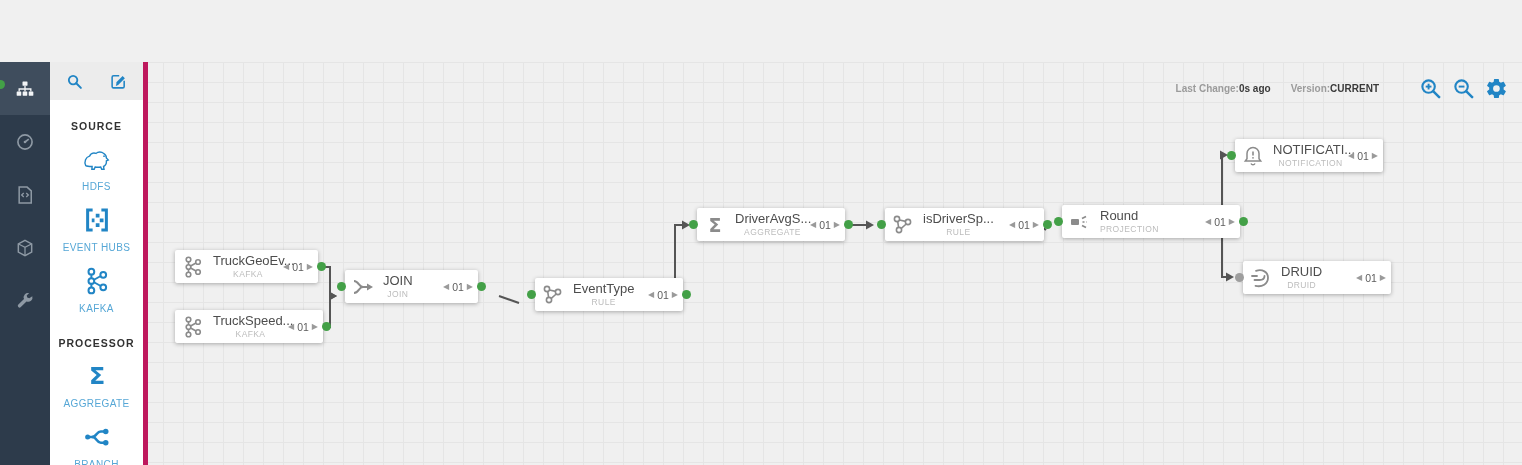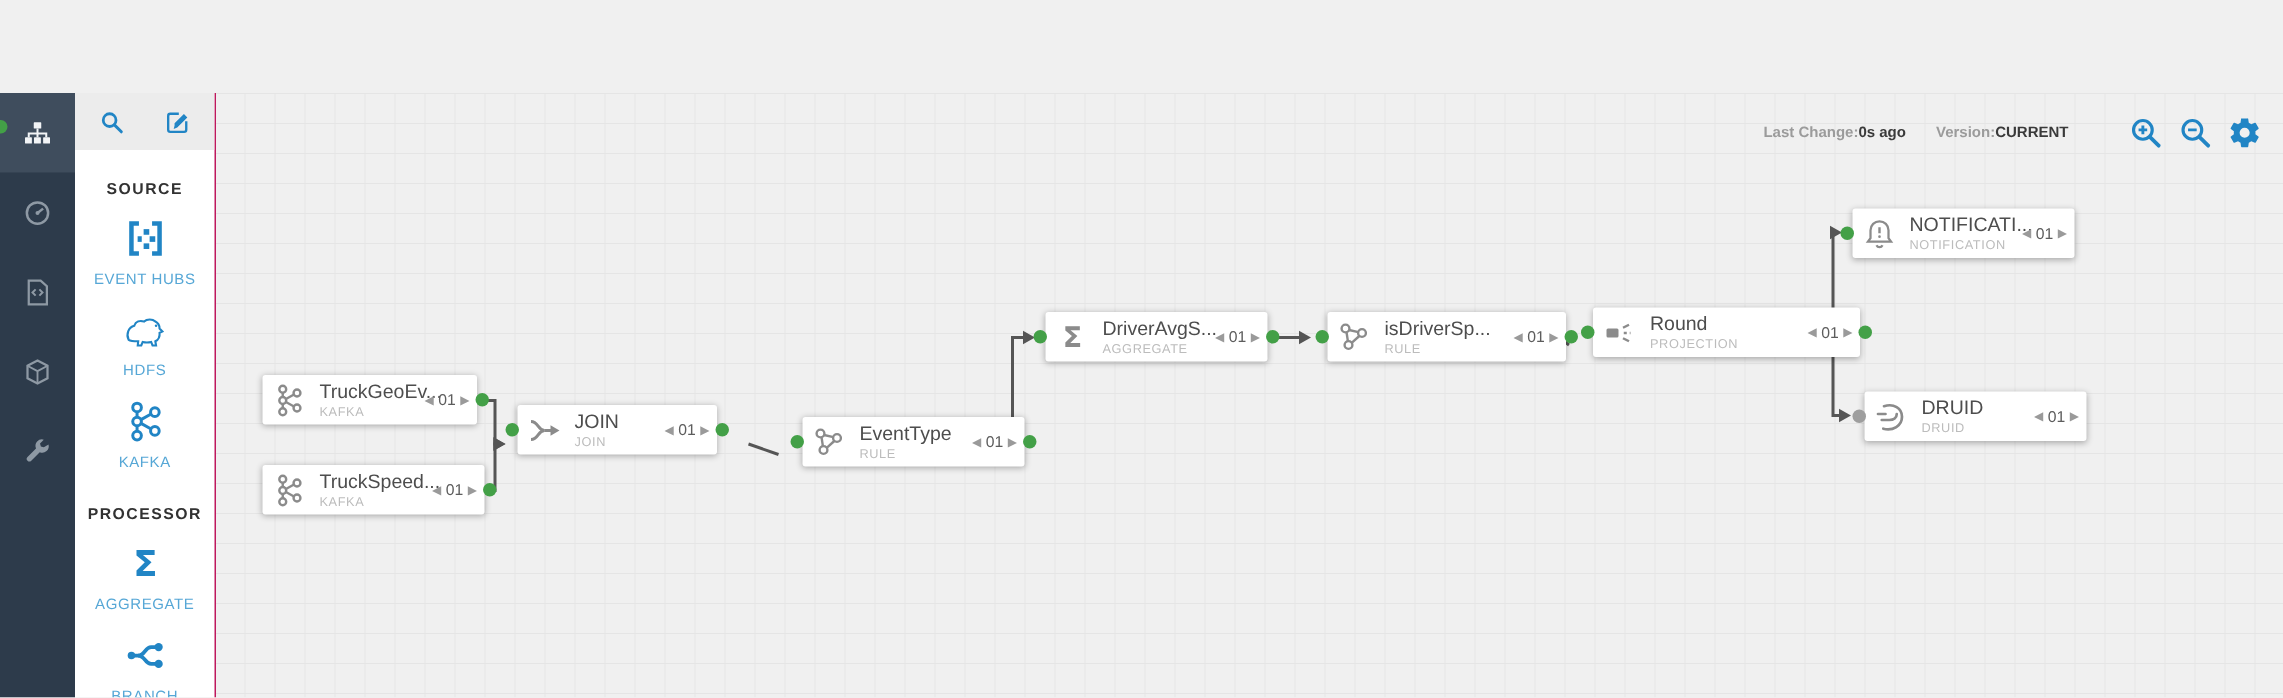--- a/index.html
+++ b/index.html
@@ -21,21 +21,21 @@
   .side-nav{position:absolute;top:62px;left:0;bottom:0;width:50px;background:#2d3b4b;z-index:25;}
   .nav-item{position:relative;height:53px;display:flex;align-items:center;justify-content:center;cursor:pointer;}
   .nav-item .icon{width:20px;height:20px;color:#8e99a4;}
   .nav-item.active{background:#3f4d5d;}
   .nav-item.active .icon{color:#f2f4f6;}
   .nav-badge{position:absolute;left:-4px;top:50%;margin-top:-9px;width:9px;height:9px;border-radius:50%;
     background:#43a047;}
 
   
   .palette{position:absolute;top:62px;left:50px;bottom:0;width:93px;background:#fff;
-    border-right:1px solid #be185d;z-index:20;overflow:hidden;}
+    border-right:5px solid #be185d;z-index:20;overflow:hidden;}
   .palette-toolbar{height:38px;background:#ececec;display:flex;align-items:center;
     justify-content:space-between;padding:0 16px;}
   .palette-toolbar .icon{width:17px;height:17px;color:#2185c5;cursor:pointer;}
   .palette-body{text-align:center;padding-top:10px;}
   .palette-section-title{font-size:10.5px;font-weight:bold;color:#323232;letter-spacing:1px;
     padding:10px 0 12px 0;}
   .palette-item{margin-bottom:13px;cursor:grab;}
   .palette-item .icon{width:30px;height:30px;margin:0 auto;color:#2185c5;display:block;}
   .palette-label{font-size:10px;color:#56a7d6;letter-spacing:.4px;margin-top:7px;}
   .icon svg{width:100%;height:100%;display:block;}
@@ -54,21 +54,21 @@
   .tb-gap{width:20px;}
   .tb-icons{display:flex;align-items:center;margin-left:30px;}
   .tb-icons .icon{width:23px;height:23px;color:#2185c5;margin-left:10px;cursor:pointer;}
 
   
   .node{position:absolute;height:33px;background:#fff;border-radius:2px;
     box-shadow:0 1px 4px rgba(0,0,0,.30);display:flex;align-items:center;cursor:move;}
   .node-icon{width:24px;height:24px;margin-left:6px;color:#8b8b8b;flex:none;}
   .node-text{margin-left:8px;min-width:0;}
   .node-title{font-size:13px;color:#4d4d4d;white-space:nowrap;line-height:1.1;}
-  .node-sub{font-size:8.5px;color:#bcbcbc;letter-spacing:.4px;line-height:1.2;}
+  .node-sub{font-size:8.5px;color:#bcbcbc;letter-spacing:.4px;line-height:1.2;text-align:center;}
   .node-parallel{margin-left:auto;margin-right:5px;display:flex;align-items:center;flex:none;}
   .node-parallel .tri{font-size:8px;color:#9a9a9a;cursor:pointer;line-height:1;}
   .node-parallel .pcount{font-size:10.5px;color:#5d5d5d;margin:0 3px;}
   .dot{position:absolute;width:9px;height:9px;border-radius:50%;top:50%;margin-top:-4.5px;cursor:crosshair;}
   .dot.in{left:-8px;}
   .dot.out{right:-8px;}
 </style>
 </head>
 <body>
 
@@ -142,44 +142,44 @@
           <svg viewBox="0 0 24 24">
             <path d="M20 11v8a2 2 0 0 1-2 2H5a2 2 0 0 1-2-2V6a2 2 0 0 1 2-2h8" fill="none" stroke="currentColor" stroke-width="2.2"></path>
             <path d="M9 15l-.8 3.3L11.5 17 21 7.5 17.8 4.3 9 13z" fill="currentColor"></path>
           </svg>
         </span>
       </div>
     <div class="palette-body" id="palette-body">
         <div class="palette-section">
      <div class="palette-section-title">SOURCE</div>
      <div class="palette-item">
+          <span class="icon">
+              <svg viewBox="0 0 32 24">
+                <path d="M4 19c-2-4 0-9 4-10 1-3 4-4 7-3 2-2 6-2 8 0 2 1 3 3 3 5l2 2-2 1c.3 3-1 5-3 6l.5 3h-2.5l-1-2.5c-2 .5-4 .5-6 0L13 23h-2.5l.3-3C8 20 5.5 20 4 19z" fill="none" stroke="currentColor" stroke-width="1.5"></path>
+                <circle cx="23.5" cy="9" r="0.9" fill="currentColor"></circle>
+              </svg>
+            </span>
+          <div class="palette-label">HDFS</div>
+        </div>
+          <div class="palette-item">
           <span class="icon">
               <svg viewBox="0 0 24 24">
                 <g stroke="currentColor" stroke-width="2.4" fill="none">
                   <path d="M8.5 4h-4v16h4"></path>
                   <path d="M15.5 4h4v16h-4"></path>
                 </g>
                 <g fill="currentColor">
                   <rect x="11" y="7" width="3" height="3"></rect>
                   <rect x="14.2" y="10.8" width="3" height="3"></rect>
                   <rect x="7.8" y="10.8" width="2.2" height="3"></rect>
                   <rect x="11" y="14.6" width="3" height="3"></rect>
                 </g>
               </svg>
             </span>
           <div class="palette-label">EVENT HUBS</div>
-        </div>
-          <div class="palette-item">
-          <span class="icon">
-              <svg viewBox="0 0 32 24">
-                <path d="M4 19c-2-4 0-9 4-10 1-3 4-4 7-3 2-2 6-2 8 0 2 1 3 3 3 5l2 2-2 1c.3 3-1 5-3 6l.5 3h-2.5l-1-2.5c-2 .5-4 .5-6 0L13 23h-2.5l.3-3C8 20 5.5 20 4 19z" fill="none" stroke="currentColor" stroke-width="1.5"></path>
-                <circle cx="23.5" cy="9" r="0.9" fill="currentColor"></circle>
-              </svg>
-            </span>
-          <div class="palette-label">HDFS</div>
         </div>
           <div class="palette-item">
           <span class="icon">
               <svg viewBox="0 0 24 24">
                 <g fill="none" stroke="currentColor" stroke-width="1.6">
                   <circle cx="7.5" cy="4.5" r="2.3"></circle>
                   <circle cx="7.5" cy="19.5" r="2.3"></circle>
                   <circle cx="7.5" cy="12" r="2.3"></circle>
                   <circle cx="17" cy="7" r="2.3"></circle>
                   <circle cx="17" cy="17" r="2.3"></circle>

